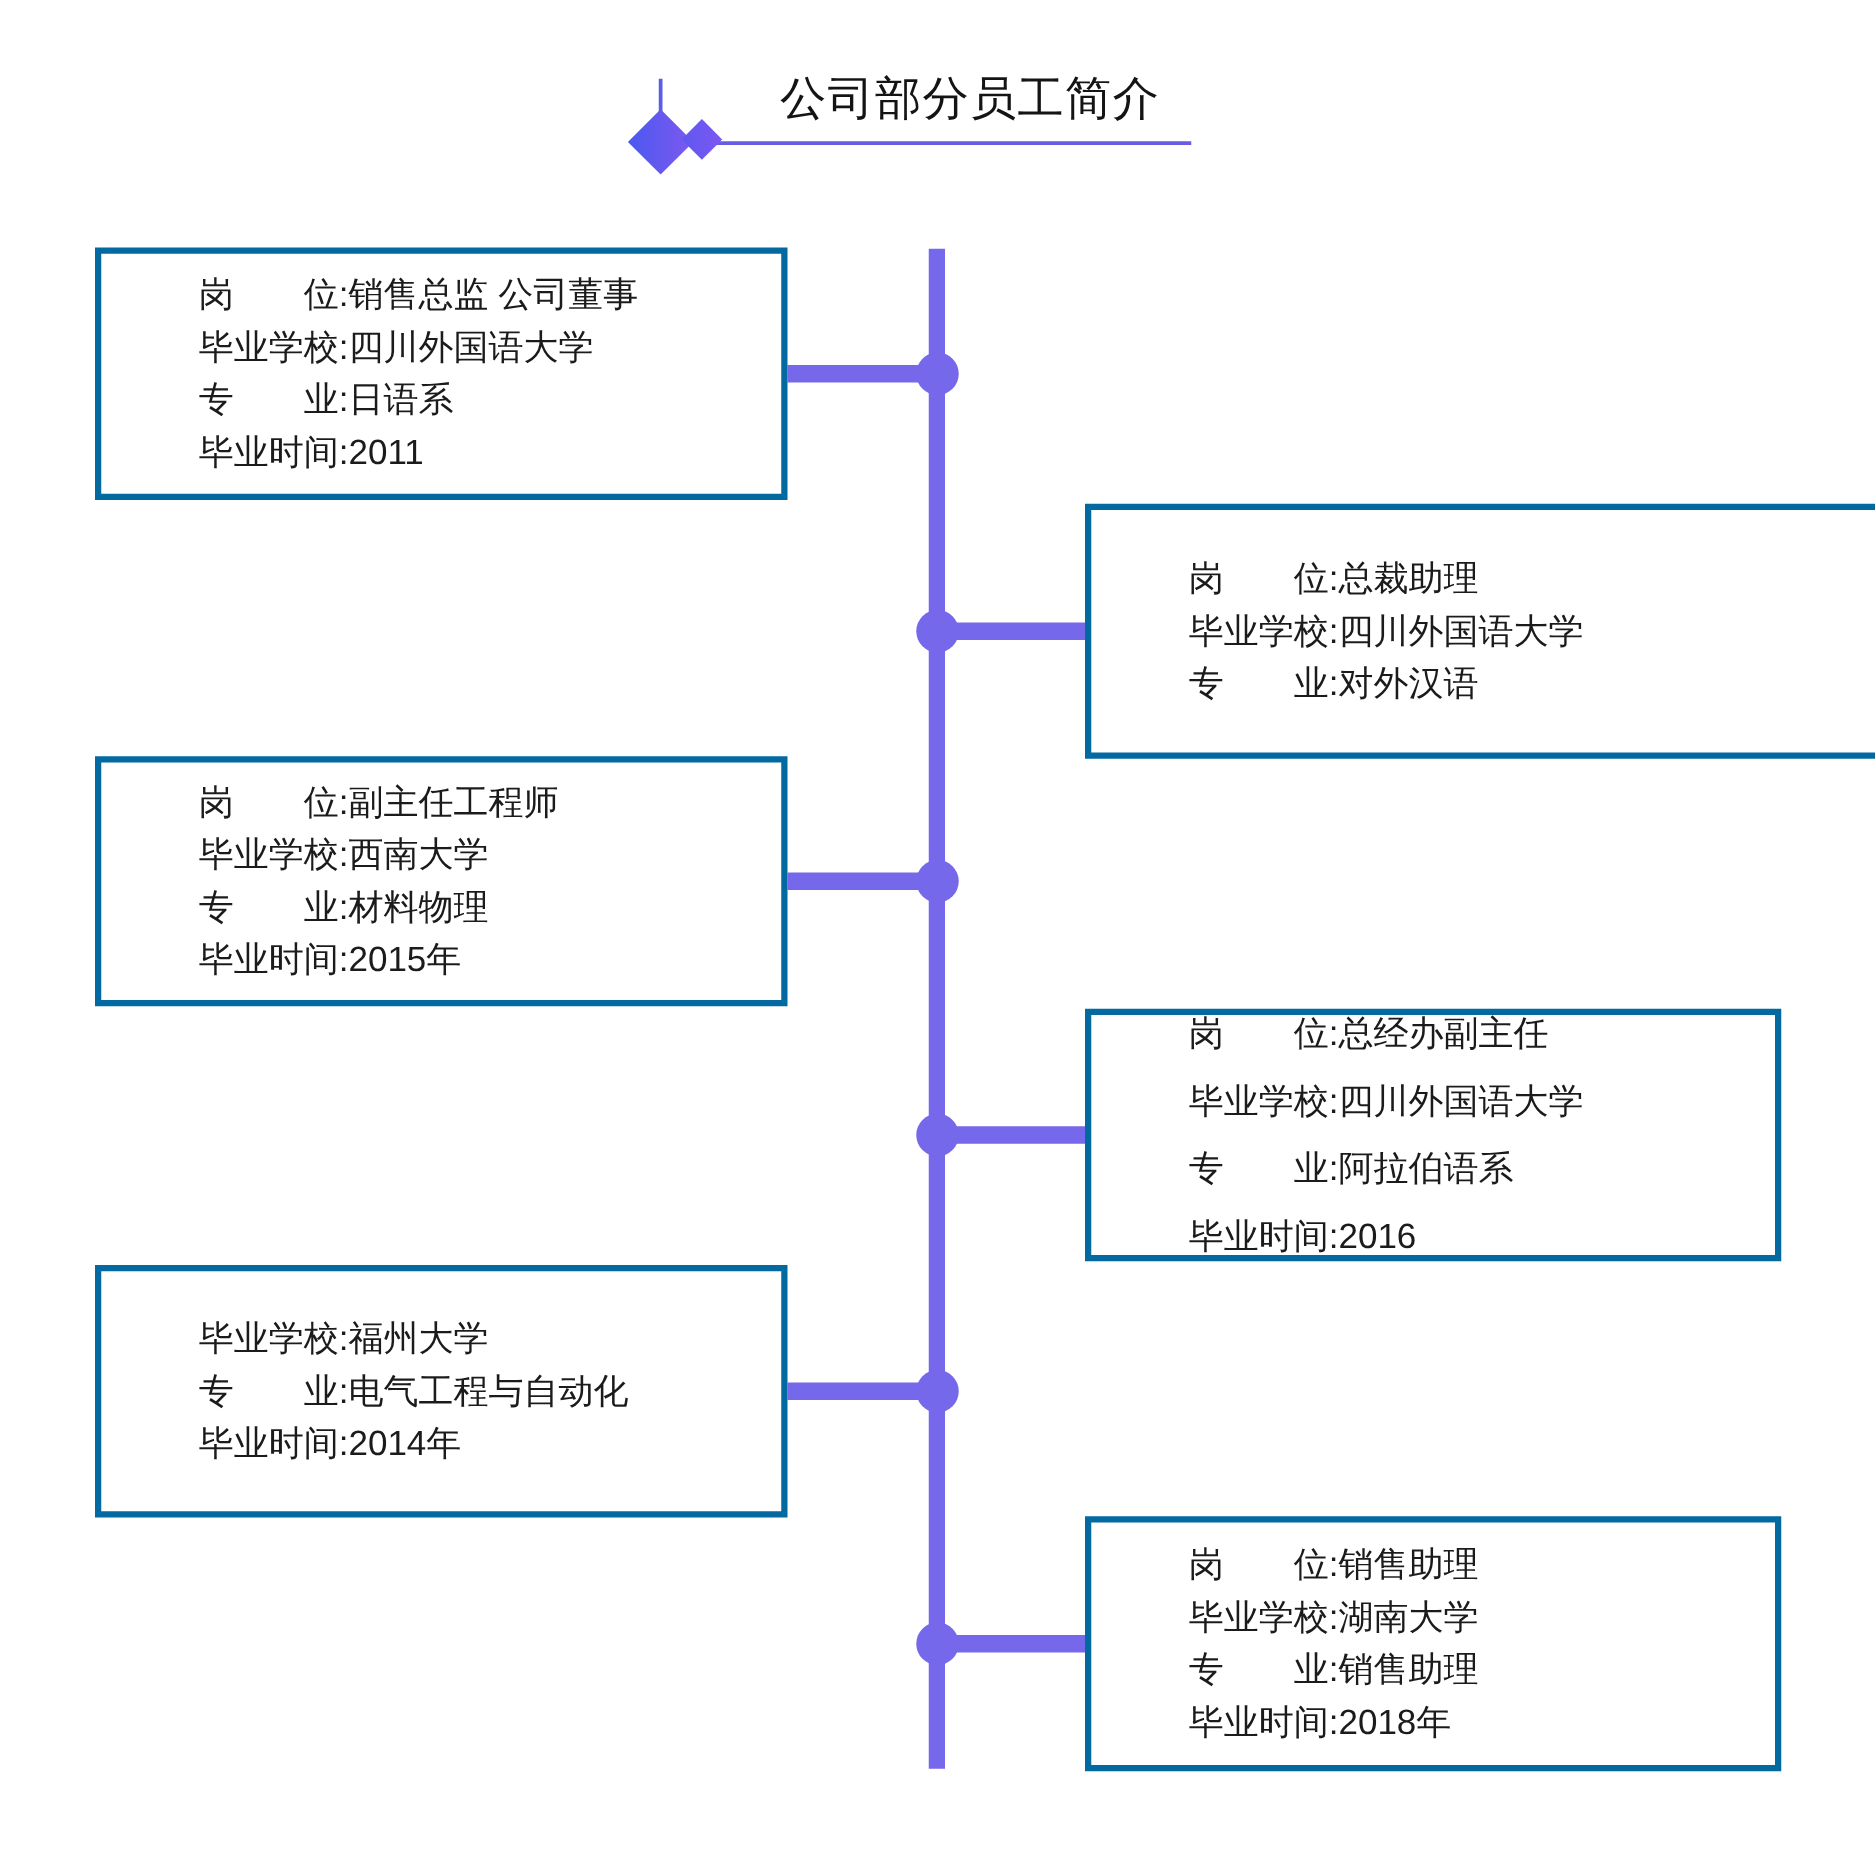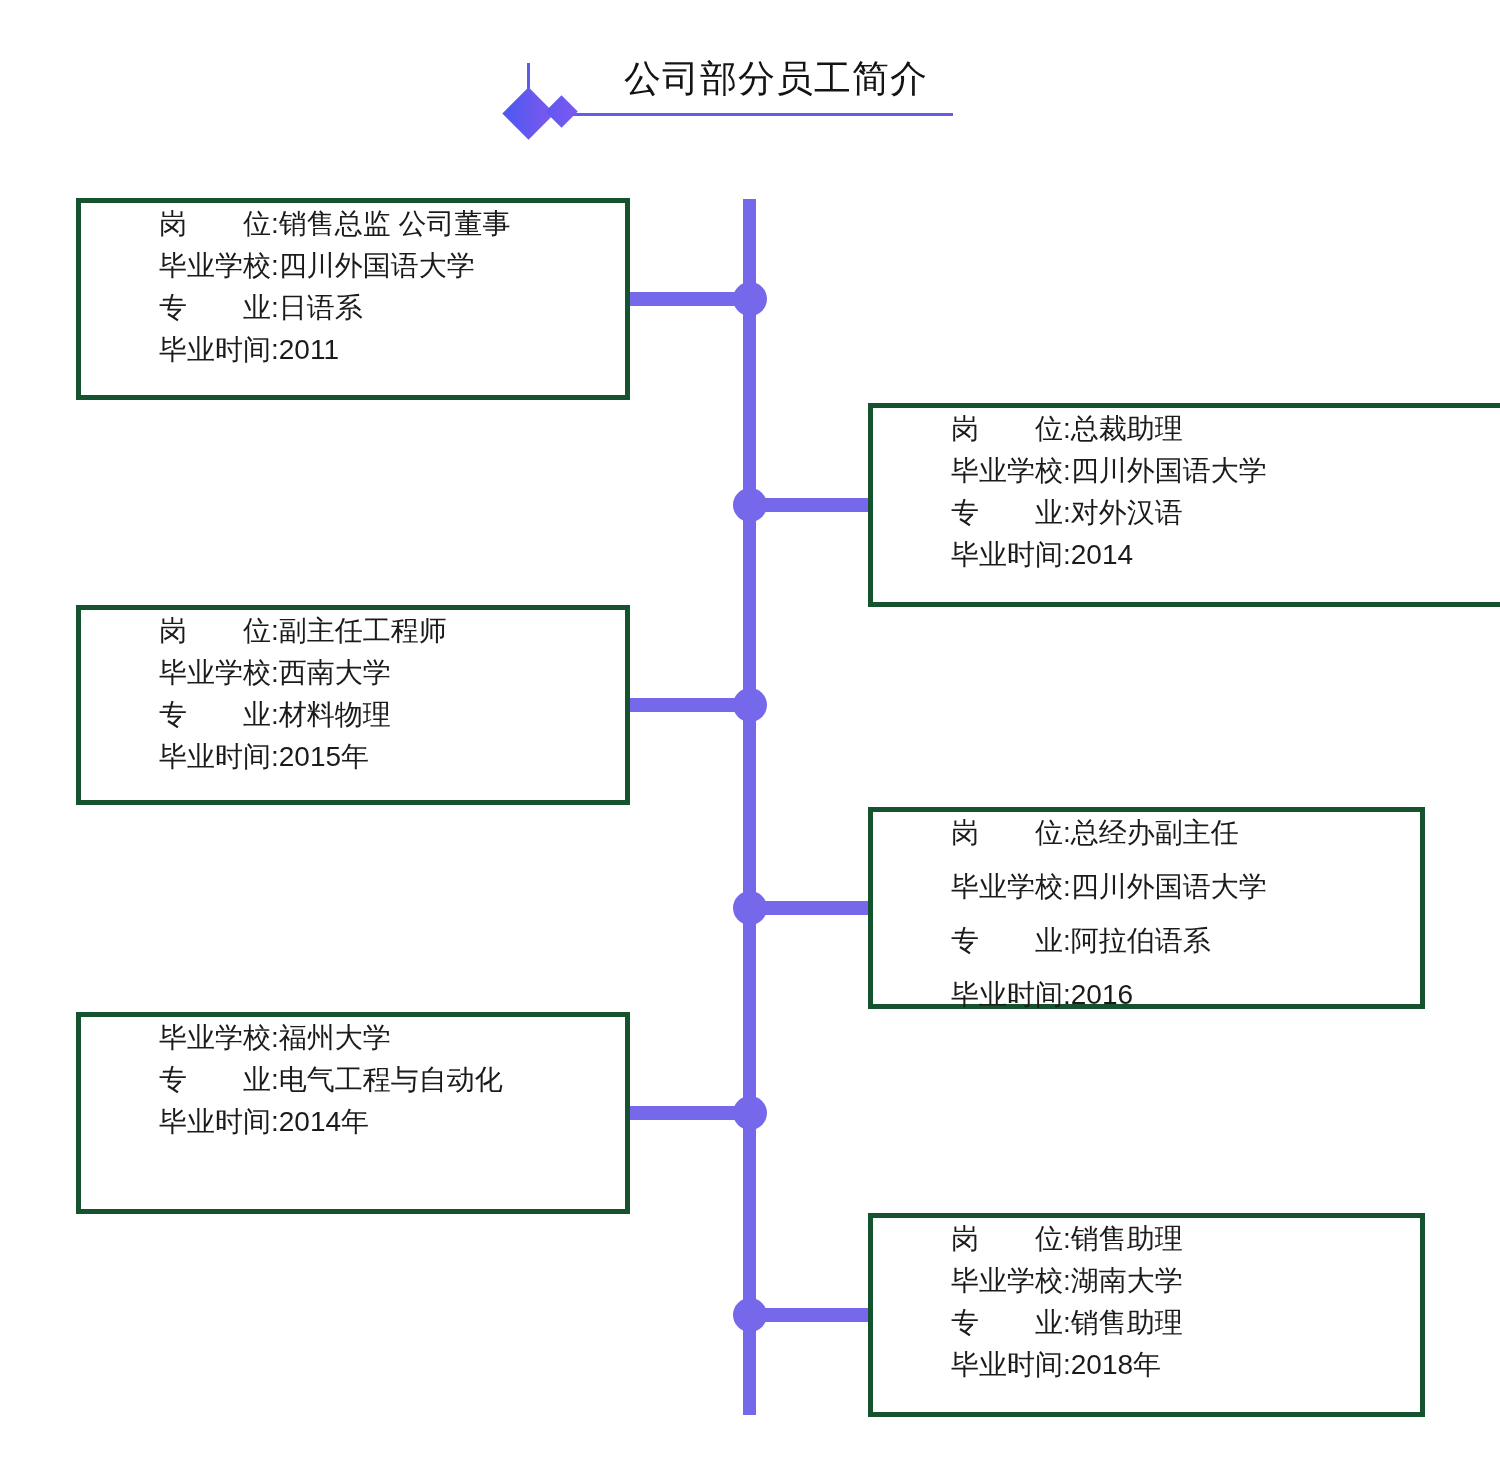--- a/index.html
+++ b/index.html
@@ -85,24 +85,25 @@
     background: #7668ea;
     z-index: 2;
   }
   .connector.from-left  { left: 628px; width: 122px; }
   .connector.from-right { left: 750px; width: 120px; }
 
   
   .card {
     position: absolute;
     box-sizing: border-box;
-    border: 5px solid #14532d;
+    border: 5px solid #0369a1;
     background: #ffffff;
     display: flex;
     flex-direction: column;
+    justify-content: center;
     padding-left: 78px;
     padding-right: 10px;
     z-index: 4;
   }
   .row {
     font-size: 28px;
     line-height: 42px;
     color: #1b1b1b;
     white-space: pre;
   }
@@ -139,21 +140,20 @@
     <div class="row"><span class="lbl">岗　　位:</span><span class="val">销售总监 公司董事</span></div>
     <div class="row"><span class="lbl">毕业学校:</span><span class="val">四川外国语大学</span></div>
     <div class="row"><span class="lbl">专　　业:</span><span class="val">日语系</span></div>
     <div class="row"><span class="lbl">毕业时间:</span><span class="val">2011</span></div>
   </div>
 
   <div class="card" style="left:868px;top:403px;width:641px;height:204px;">
     <div class="row"><span class="lbl">岗　　位:</span><span class="val">总裁助理</span></div>
     <div class="row"><span class="lbl">毕业学校:</span><span class="val">四川外国语大学</span></div>
     <div class="row"><span class="lbl">专　　业:</span><span class="val">对外汉语</span></div>
-    <div class="row"><span class="lbl">毕业时间:</span><span class="val">2014</span></div>
   </div>
 
   <div class="card" style="left:76px;top:605px;width:554px;height:200px;">
     <div class="row"><span class="lbl">岗　　位:</span><span class="val">副主任工程师</span></div>
     <div class="row"><span class="lbl">毕业学校:</span><span class="val">西南大学</span></div>
     <div class="row"><span class="lbl">专　　业:</span><span class="val">材料物理</span></div>
     <div class="row"><span class="lbl">毕业时间:</span><span class="val">2015年</span></div>
   </div>
 
   <div class="card" style="left:868px;top:807px;width:557px;height:202px;gap:12px;">

